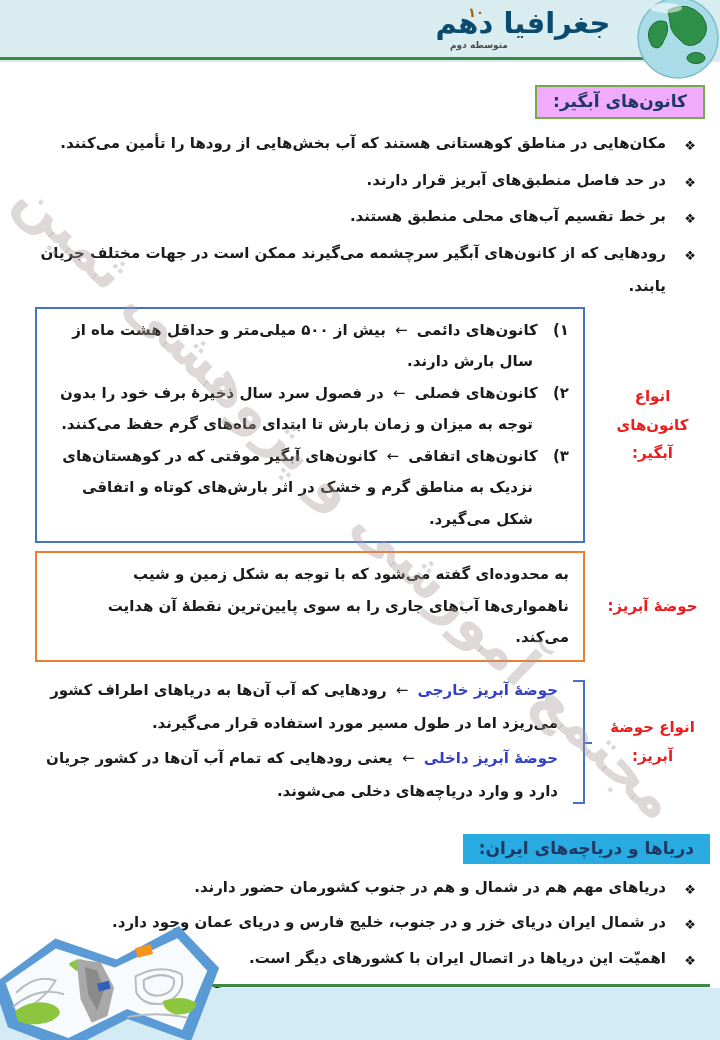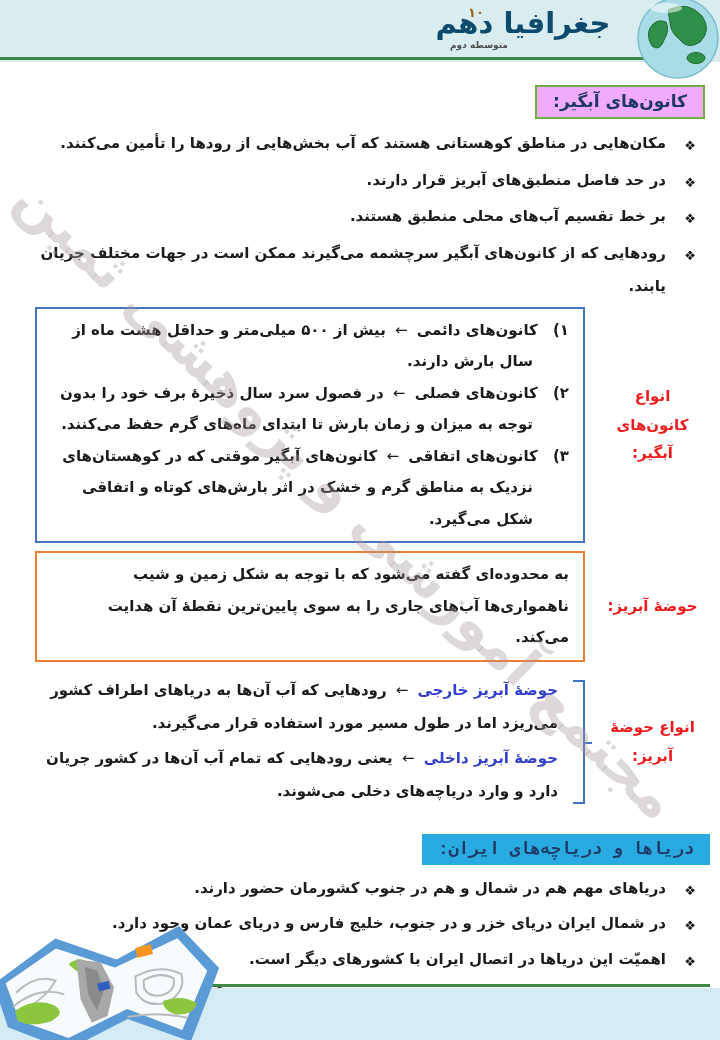--- a/index.html
+++ b/index.html
@@ -26,21 +26,21 @@
   .globe { position:absolute; top:-4px; left:636px; z-index:5; }
 
   
   .content { position:relative; z-index:1; }
 
   .heading-box {
     width:fit-content; margin:23px 15px 0 0; padding:4px 16px 6px 16px;
     font-size:17px; color:#1f3864;
   }
   .heading-1 { background:#f0abfc; border:2px solid #70ad47; }
-  .heading-2 { background:#29abe2; border:none; margin:24px 10px 0 0;font-family:Liberation Mono, monospace; }
+  .heading-2 { background:#29abe2; border:none; margin:24px 10px 0 0; }
 
   .bullets { margin:8px 24px 0 30px; }
   .bullet { display:flex; gap:14px; font-size:15px; line-height:2.2; margin-bottom:3px; }
   .bullet .marker { flex:0 0 16px; font-size:13px; padding-top:5px; color:#141414; }
   .bullet .btext { flex:1; }
   .bullets-2 .bullet { line-height:2.05; margin-bottom:4px; }
 
   .row { display:flex; gap:15px; align-items:center; margin:0 15px 0 0; }
   .row-types { margin-top:4px; }
   .row-basin { margin-top:8px; }

